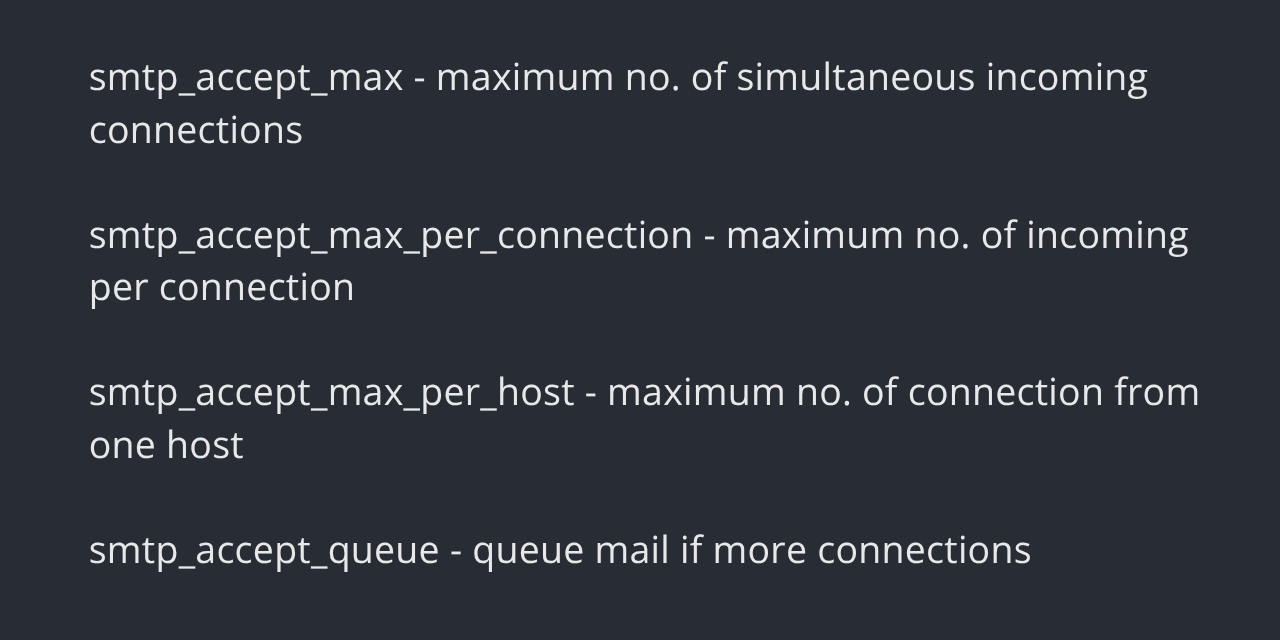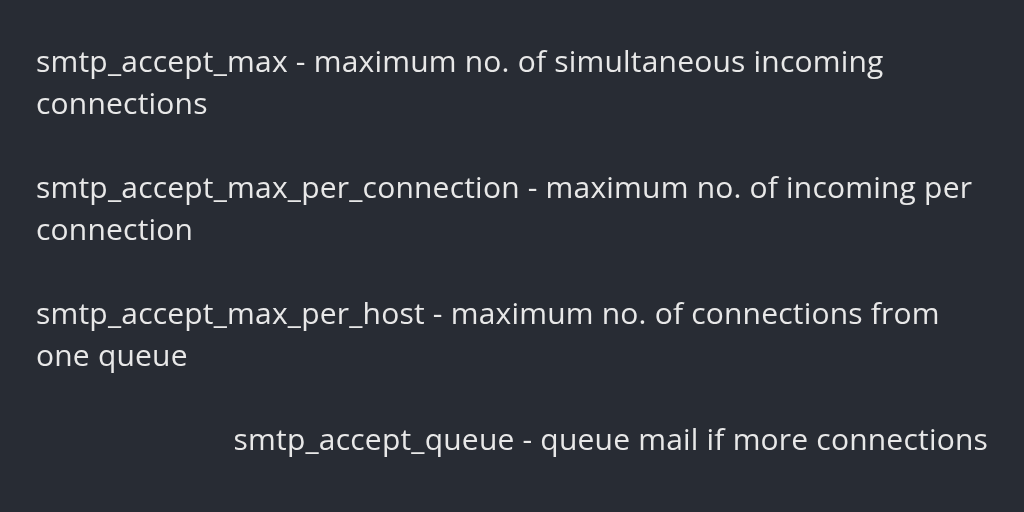--- a/index.html
+++ b/index.html
@@ -16,37 +16,37 @@
       font-size: 30px;
       line-height: 1.4;
       padding: 40px 36px;
       overflow: hidden;
     }
     .config-block {
       margin-bottom: 42px;
     }
     .config-block:last-child {
       margin-bottom: 0;
-      text-align: right;
     }
     .config-text {
       font-weight: 400;
       letter-spacing: 0.2px;
+      margin-left: 35px;
     }
   </style>
 </head>
 <body>
 
 <div class="config-block">
   <div class="config-text">smtp_accept_max - maximum no. of simultaneous incoming connections</div>
 </div>
 
 <div class="config-block">
   <div class="config-text">smtp_accept_max_per_connection - maximum no. of incoming per connection</div>
 </div>
 
 <div class="config-block">
-  <div class="config-text">smtp_accept_max_per_host - maximum no. of connections from one queue</div>
+  <div class="config-text">smtp_accept_max_per_host - maximum no. of connection from one host</div>
 </div>
 
 <div class="config-block">
   <div class="config-text">smtp_accept_queue - queue mail if more connections</div>
 </div>
 
 </body></html>

